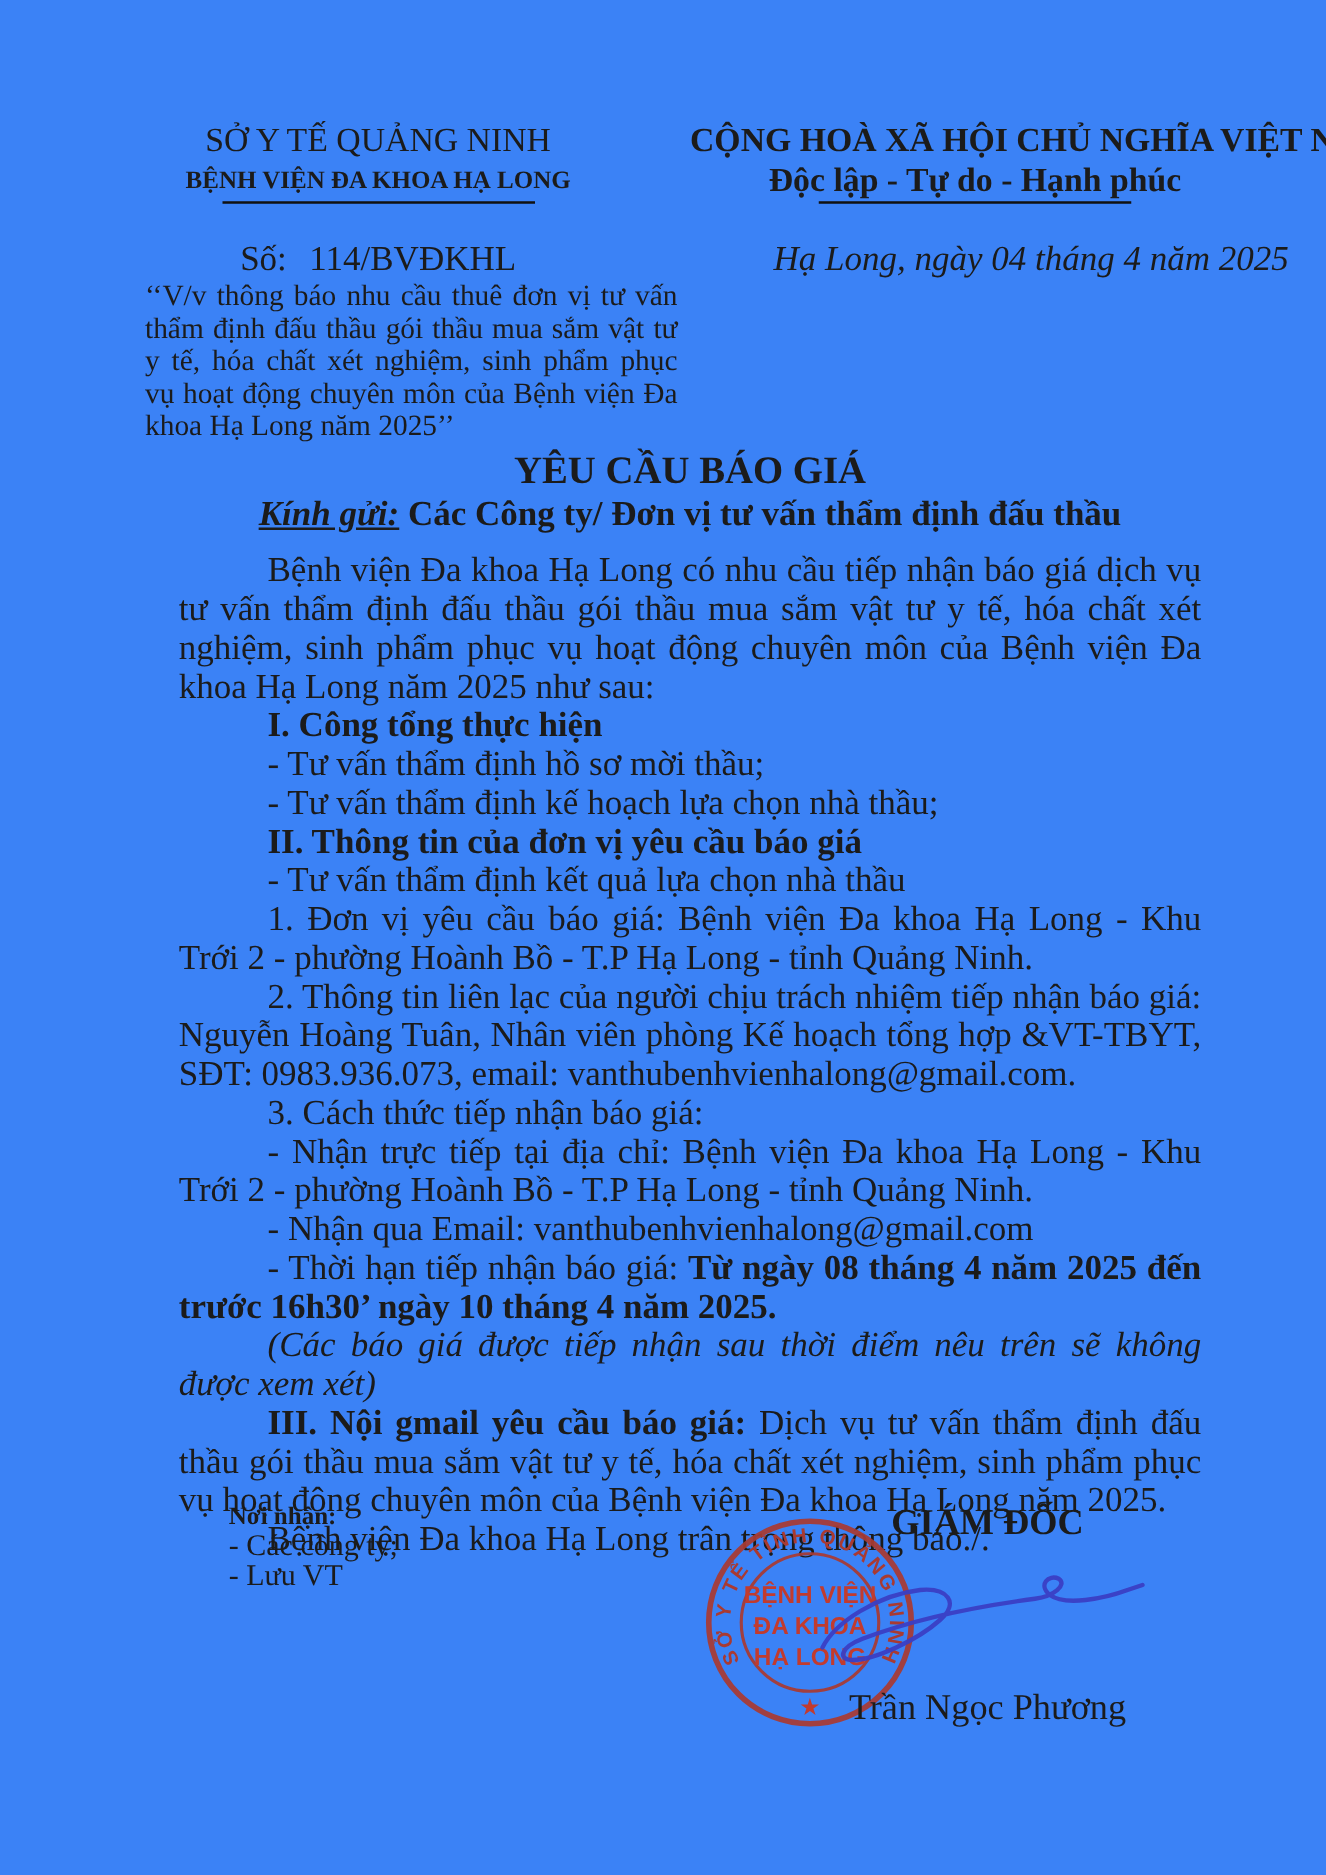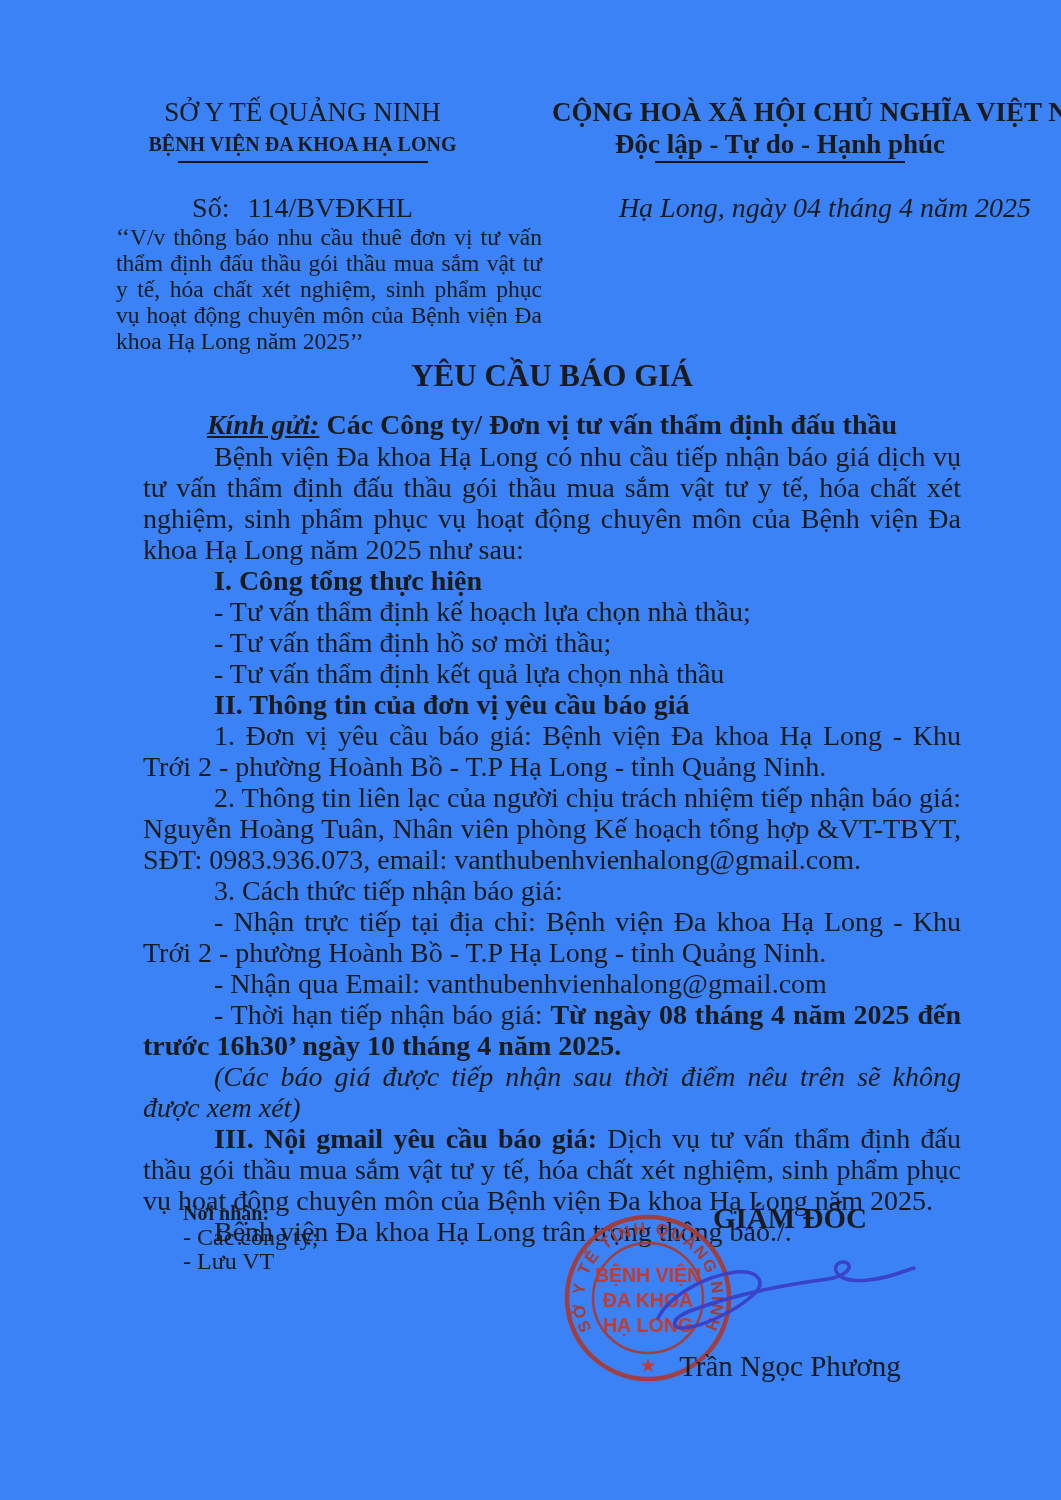--- a/index.html
+++ b/index.html
@@ -27,21 +27,21 @@
   .motto{font-size:27px;line-height:32px;font-weight:bold;white-space:nowrap;}
   .doc-number{position:absolute;left:110px;top:192px;width:385px;text-align:center;font-size:28px;}
   .doc-number .num{margin-left:18px;}
   .place-date{position:absolute;left:590px;top:192px;width:470px;text-align:center;
     font-size:28px;font-style:italic;white-space:nowrap;}
   .subject{position:absolute;left:116px;top:224px;width:426px;font-size:23.5px;
     line-height:26px;text-align:justify;}
   
   .title-block{position:absolute;left:143px;top:358px;width:818px;text-align:center;}
   .doc-title{font-size:31px;line-height:36px;font-weight:bold;}
-  .salutation{font-size:28px;line-height:34px;font-weight:bold;margin-top:14px;}
+  .salutation{font-size:28px;line-height:34px;font-weight:bold;margin-top:1px;}
   .salutation .kg{font-style:italic;text-decoration:underline;}
   
   .body-block{position:absolute;left:143px;top:441px;width:818px;
     font-size:28px;line-height:31px;text-align:justify;}
   .para{margin:0;text-indent:71px;}
   .b{font-weight:bold;}
   .i{font-style:italic;}
   
   .recipients{position:absolute;left:183px;top:1200px;width:320px;}
   .recipients-label{font-size:20px;line-height:26px;font-weight:bold;}
@@ -92,24 +92,24 @@
   <div class="title-block">
     <div class="doc-title">YÊU CẦU BÁO GIÁ</div>
     <div class="salutation">
       <span class="kg">Kính gửi:</span><span> Các Công ty/ Đơn vị tư vấn thẩm định đấu thầu</span>
     </div>
   </div>
 
   <div class="body-block">
     <p class="para"><span>Bệnh viện Đa khoa Hạ Long có nhu cầu tiếp nhận báo giá dịch vụ tư vấn thẩm định đấu thầu gói thầu mua sắm vật tư y tế, hóa chất xét nghiệm, sinh phẩm phục vụ hoạt động chuyên môn của Bệnh viện Đa khoa Hạ Long năm 2025 như sau:</span></p>
     <p class="para b"><span>I. Công tổng thực hiện</span></p>
+    <p class="para"><span>- Tư vấn thẩm định hồ sơ mời thầu;</span></p>
     <p class="para"><span>- Tư vấn thẩm định kế hoạch lựa chọn nhà thầu;</span></p>
-    <p class="para"><span>- Tư vấn thẩm định hồ sơ mời thầu;</span></p>
+    <p class="para b"><span>II. Thông tin của đơn vị yêu cầu báo giá</span></p>
     <p class="para"><span>- Tư vấn thẩm định kết quả lựa chọn nhà thầu</span></p>
-    <p class="para b"><span>II. Thông tin của đơn vị yêu cầu báo giá</span></p>
     <p class="para"><span>1. Đơn vị yêu cầu báo giá: Bệnh viện Đa khoa Hạ Long - Khu Trới 2 - phường Hoành Bồ - T.P Hạ Long - tỉnh Quảng Ninh.</span></p>
     <p class="para"><span>2. Thông tin liên lạc của người chịu trách nhiệm tiếp nhận báo giá: Nguyễn Hoàng Tuân, Nhân viên phòng Kế hoạch tổng hợp &amp;VT-TBYT, SĐT: 0983.936.073, email: vanthubenhvienhalong@gmail.com.</span></p>
     <p class="para"><span>3. Cách thức tiếp nhận báo giá:</span></p>
     <p class="para"><span>- Nhận trực tiếp tại địa chỉ: Bệnh viện Đa khoa Hạ Long - Khu Trới 2 - phường Hoành Bồ - T.P Hạ Long - tỉnh Quảng Ninh.</span></p>
     <p class="para"><span>- Nhận qua Email: vanthubenhvienhalong@gmail.com</span></p>
     <p class="para"><span>- Thời hạn tiếp nhận báo giá: </span><span class="b">Từ ngày 08 tháng 4 năm 2025 đến trước 16h30’ ngày 10 tháng 4 năm 2025.</span></p>
     <p class="para i"><span>(Các báo giá được tiếp nhận sau thời điểm nêu trên sẽ không được xem xét)</span></p>
     <p class="para"><span class="b">III. Nội gmail yêu cầu báo giá:</span><span> Dịch vụ tư vấn thẩm định đấu thầu gói thầu mua sắm vật tư y tế, hóa chất xét nghiệm, sinh phẩm phục vụ hoạt động chuyên môn của Bệnh viện Đa khoa Hạ Long năm 2025.</span></p>
     <p class="para"><span>Bệnh viện Đa khoa Hạ Long trân trọng thông báo./.</span></p>
   </div>

